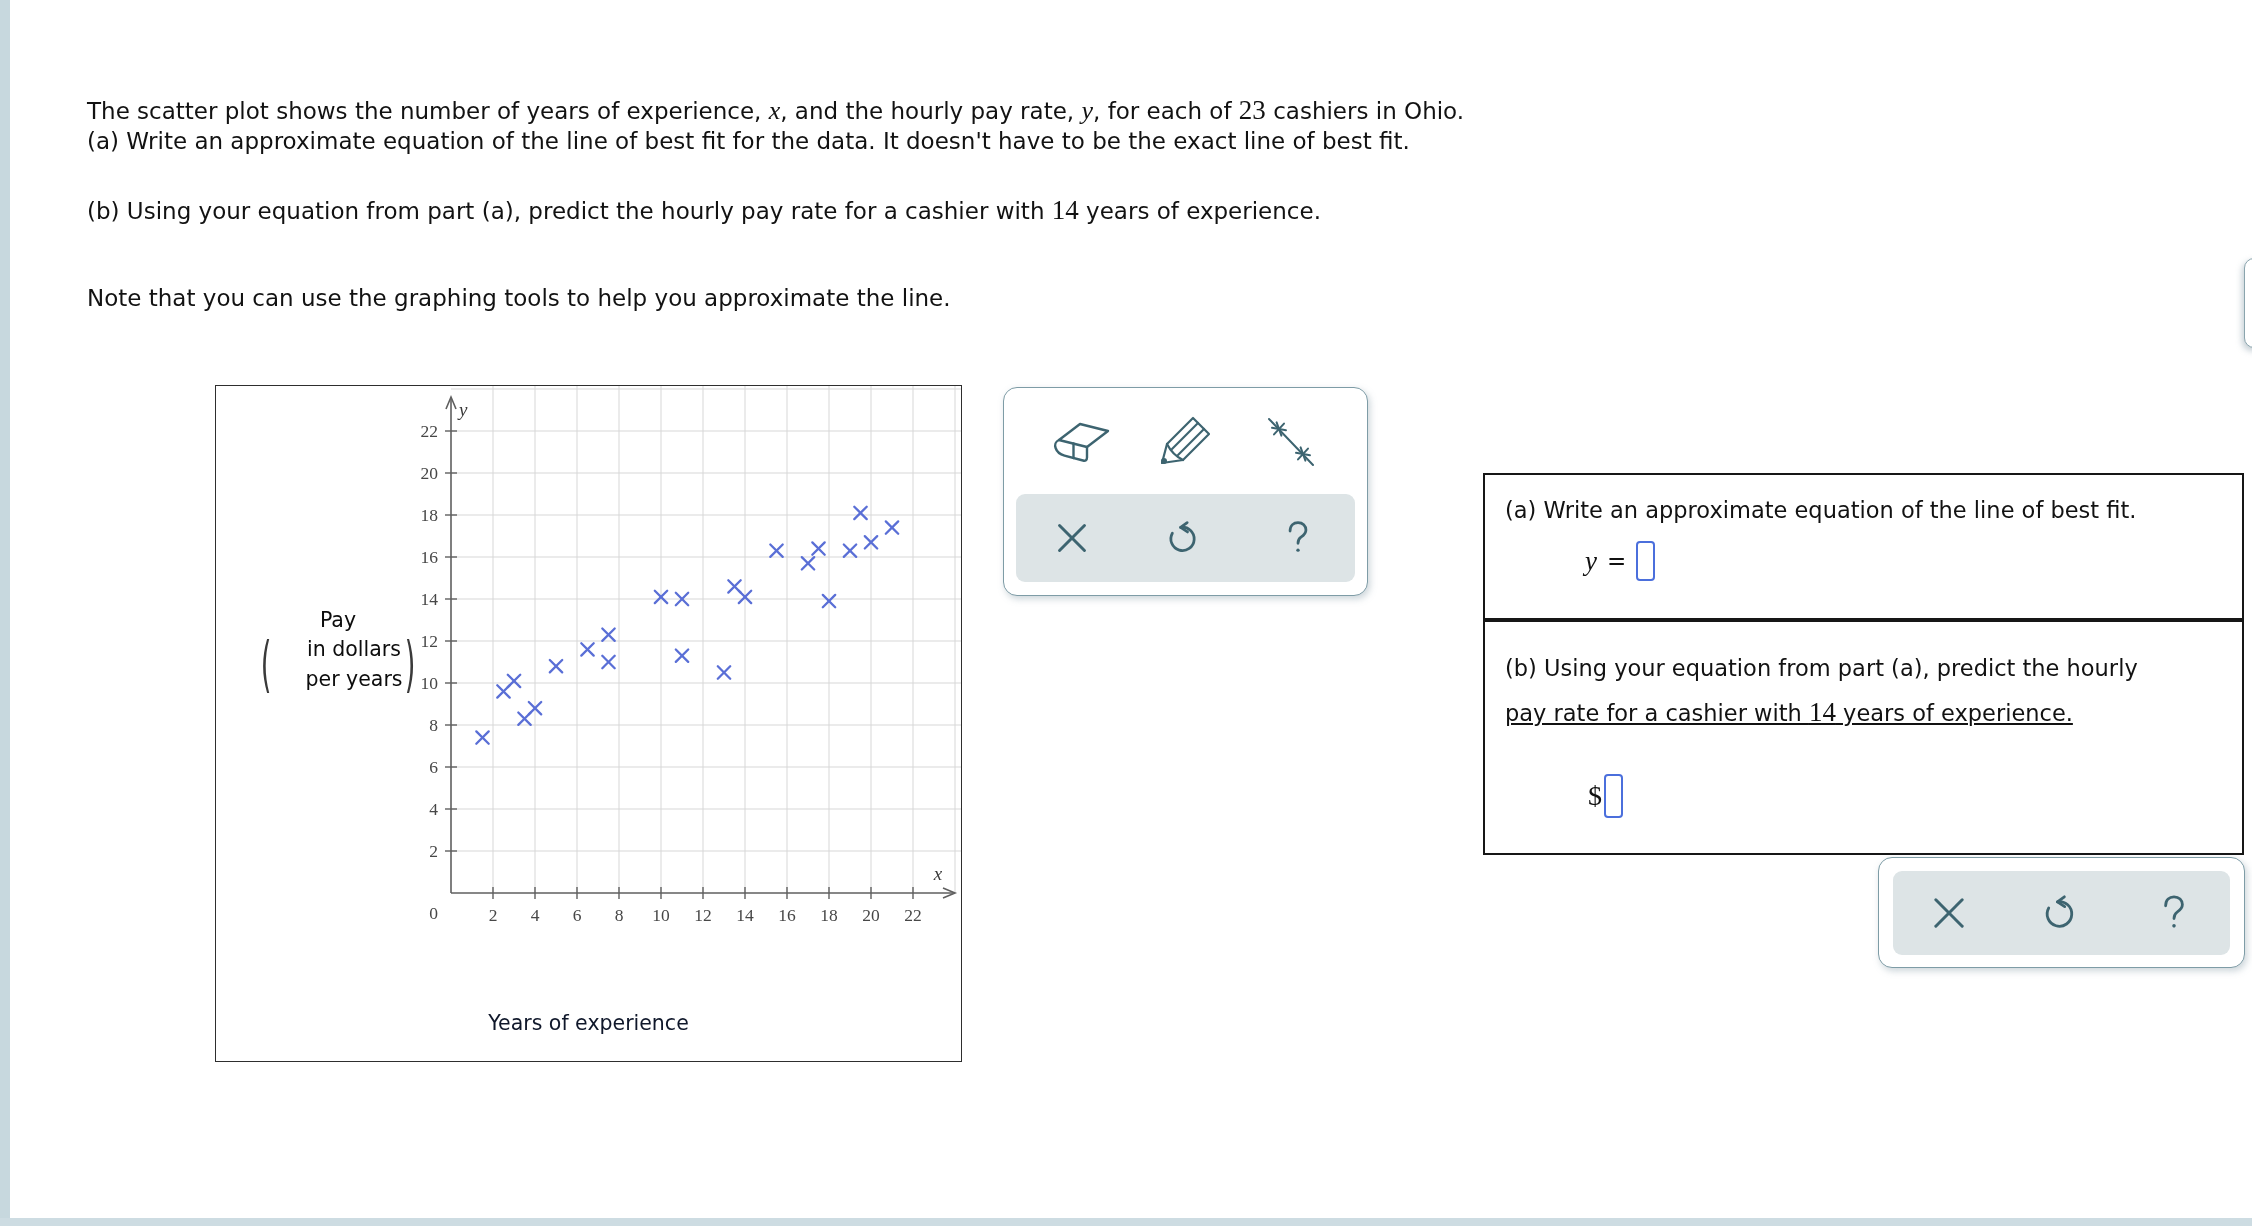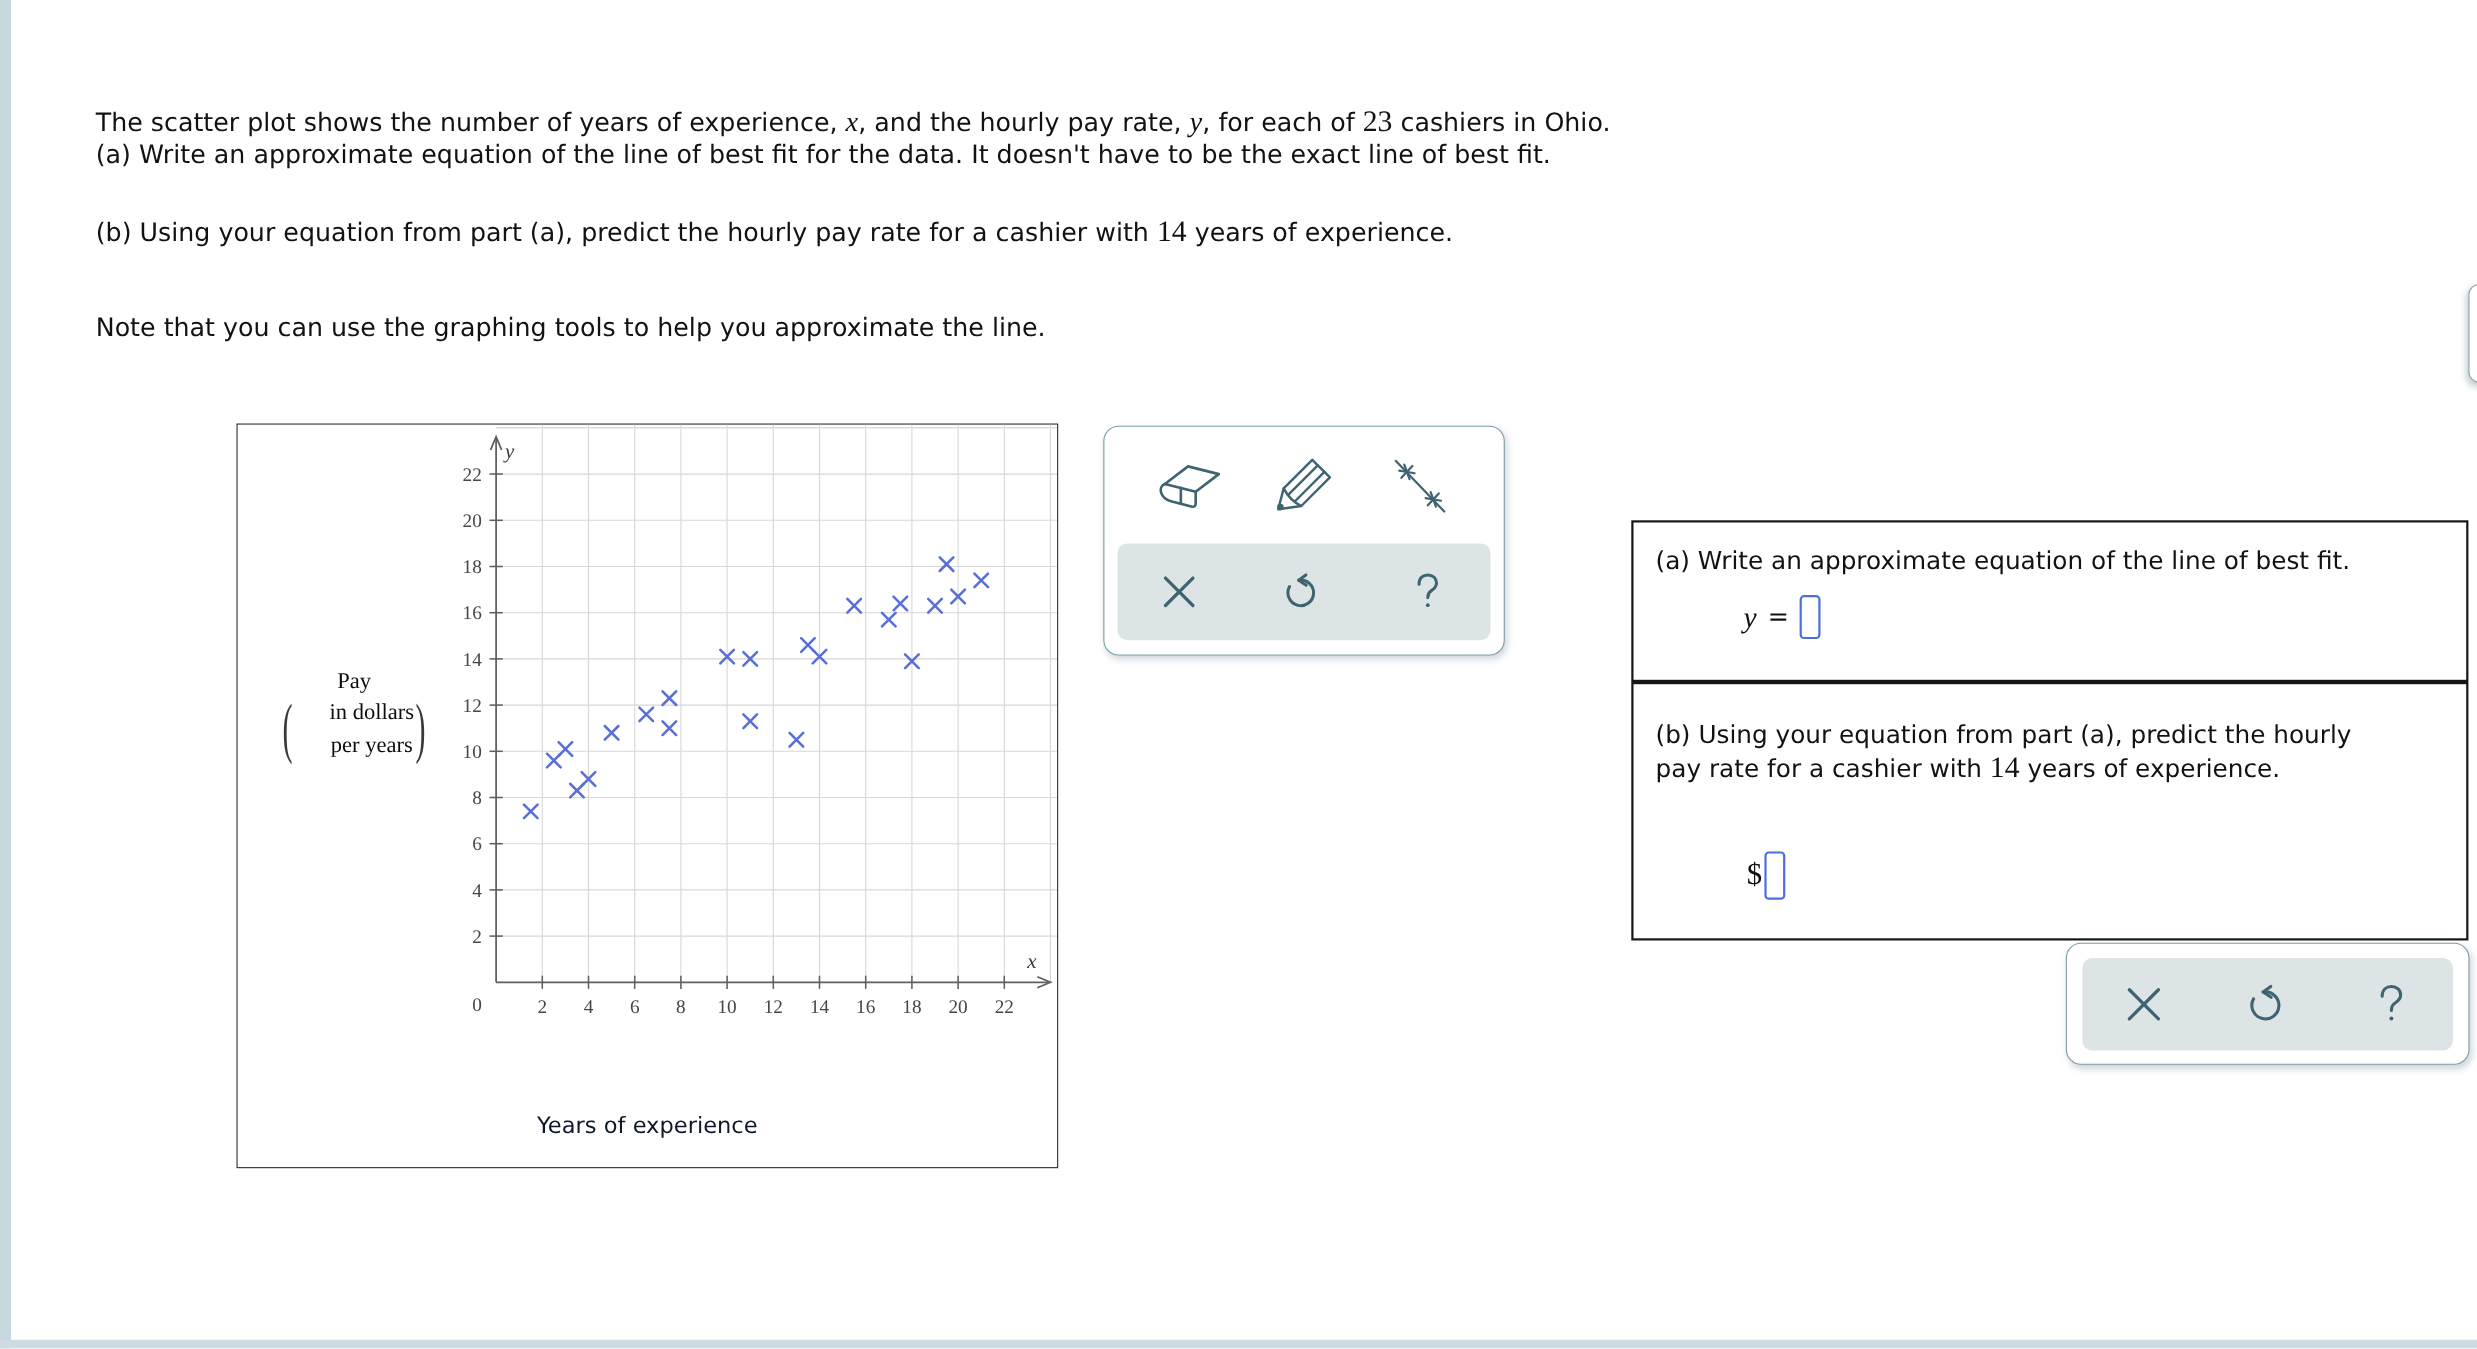--- a/index.html
+++ b/index.html
@@ -14,21 +14,21 @@
   
   .ptext{position:absolute;left:87px;font-size:23px;line-height:30px;color:#121212;white-space:nowrap;}
   .l1{top:57px;margin-top:38px;} .l2{top:126px;} .l3{top:195px;} .l4{top:263px;margin-top:20px;}
   .serif-var{font-family:"Liberation Serif","DejaVu Serif",serif;font-style:italic;font-size:26px;}
   .serif-num{font-family:"Liberation Serif","DejaVu Serif",serif;font-size:27px;}
 
   
   .graph-panel{position:absolute;left:215px;top:385px;width:745px;height:675px;
     border:1.5px solid #2e2e2e;background:#fff;}
   .plot-svg{position:absolute;left:0;top:0;}
-  .pay-label{position:absolute;left:8px;top:222px;width:196px;text-align:center;font-size:20.5px;color:#0c0c0c;font-family:Liberation Serif, serif;}
+  .pay-label{position:absolute;left:24px;top:222px;width:196px;text-align:center;font-size:20.5px;color:#0c0c0c;}
   .pay-title{margin-bottom:2px;}
   .paren-row{display:flex;align-items:center;justify-content:center;}
   .big-paren{font-size:26px;color:#3a3a3a;transform:scaleY(2.35) scaleX(1.05);padding:0 2px;font-weight:400;}
   .paren-lines{display:flex;flex-direction:column;line-height:30px;margin-left:32px;}
   .xaxis-caption{position:absolute;left:0;bottom:26px;width:100%;text-align:center;font-size:20.5px;color:#0f172a;}
 
   
   .toolbox{position:absolute;left:1003px;top:387px;width:365px;height:209px;background:#fff;
     border:1.6px solid #7e9ca6;border-radius:14px;box-shadow:2px 3px 7px rgba(110,135,150,.35);
     box-sizing:border-box;padding:12px 12px 13px 12px;display:flex;flex-direction:column;justify-content:space-between;}
@@ -275,21 +275,21 @@
   <div class="panel-prompt" style="top:22px;">(a) Write an approximate equation of the line of best fit.</div>
   <div class="answer-row" style="left:100px;top:66px;">
     <span class="math-var">y</span>
     <span class="math-eq">=</span>
     <input class="blue-input" type="text" value="" style="">
   </div>
 </div>
 
 <div class="answer-b">
   <div class="panel-prompt" style="top:33px;">(b) Using your equation from part (a), predict the hourly</div>
-  <div class="panel-prompt" style="top:60px;"><span>pay rate for a cashier with </span><span class="serif-num">14</span><span> years of experience.</span></div>
+  <div class="panel-prompt" style="top:75px;text-decoration:underline;"><span>pay rate for a cashier with </span><span class="serif-num">14</span><span> years of experience.</span></div>
   <div class="answer-row" style="left:103px;top:152px;">
     <span class="currency">$</span>
     <input class="blue-input" type="text" style="height: 40px;" value="">
   </div>
 </div>
 
 <div class="bottom-toolbar">
   <div class="action-bar">
     <button class="tool-btn" title="Clear">
       <svg width="36" height="36" viewBox="0 0 30 30">

